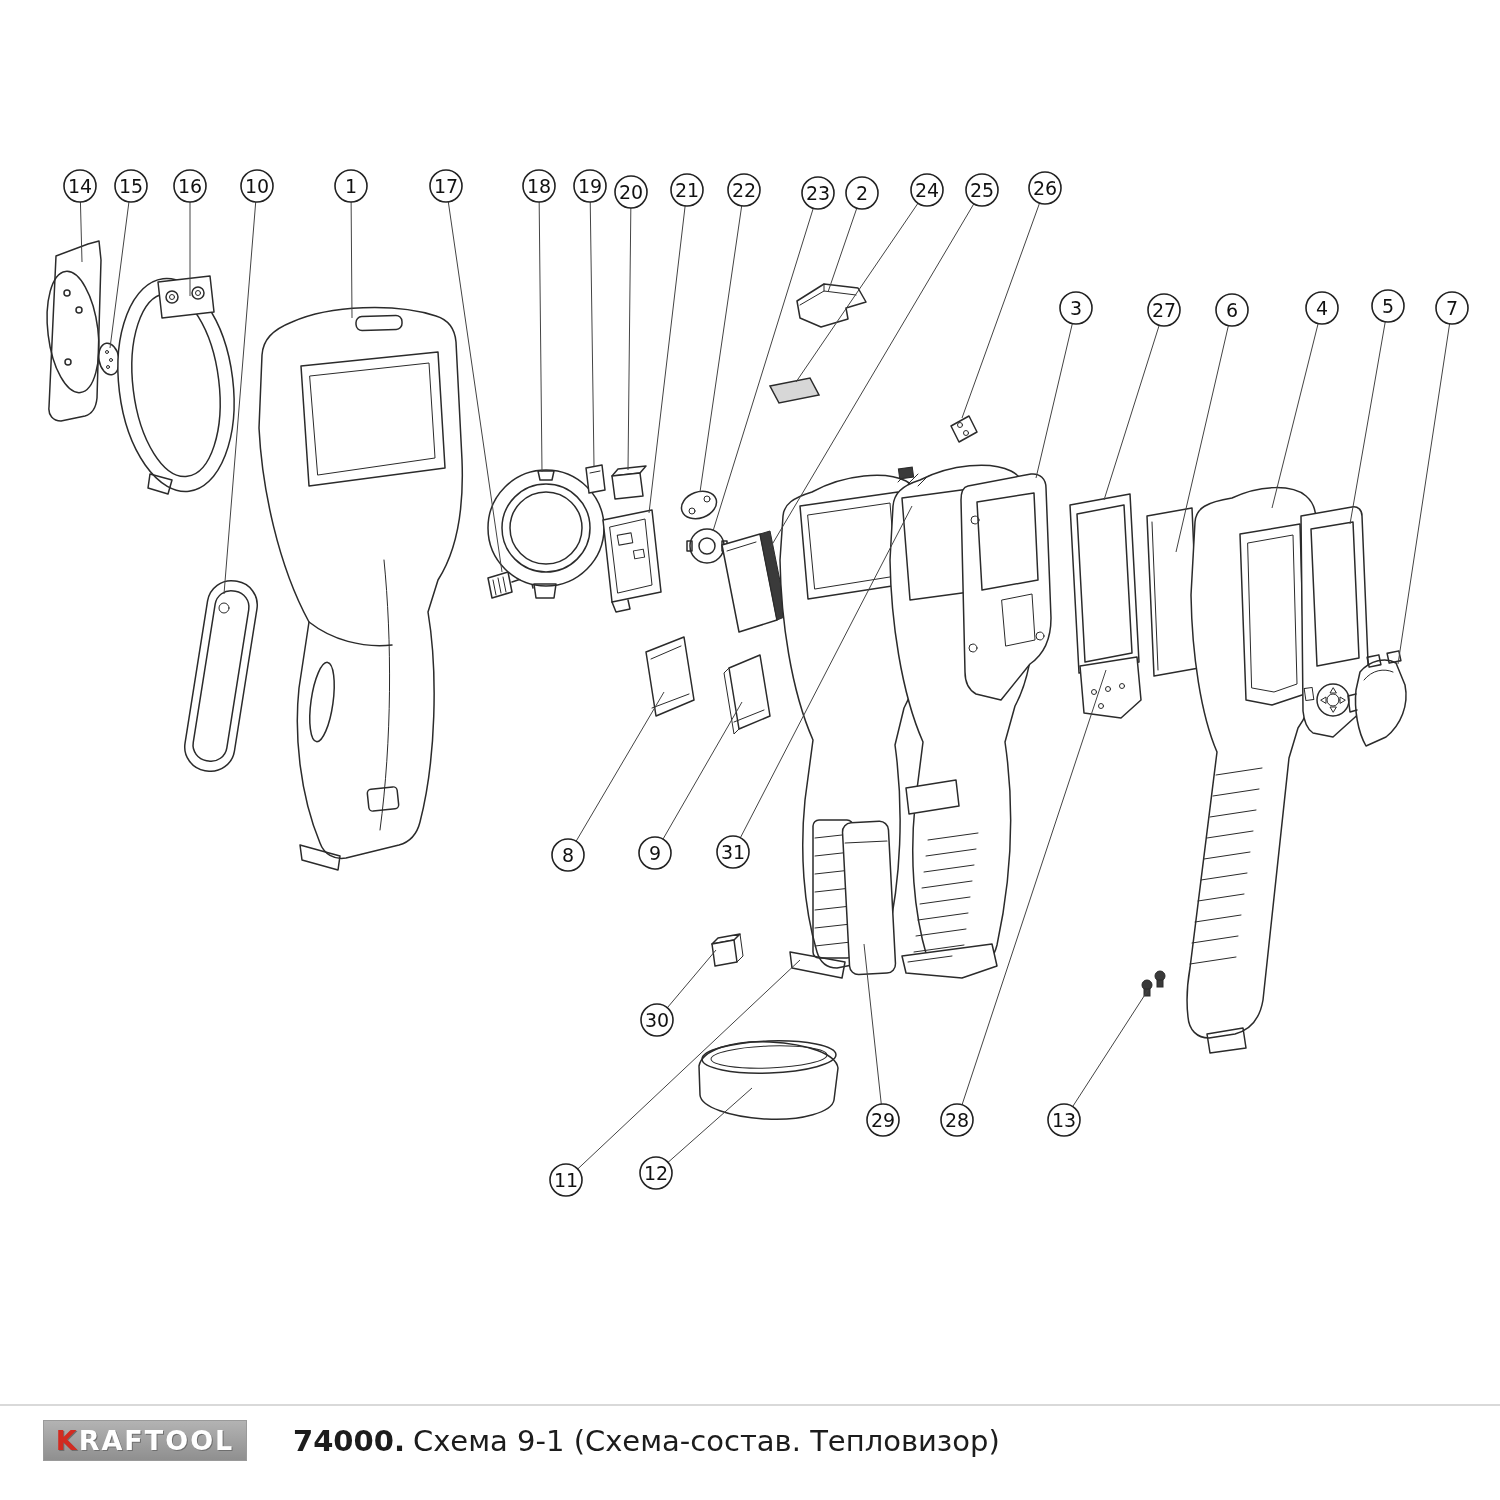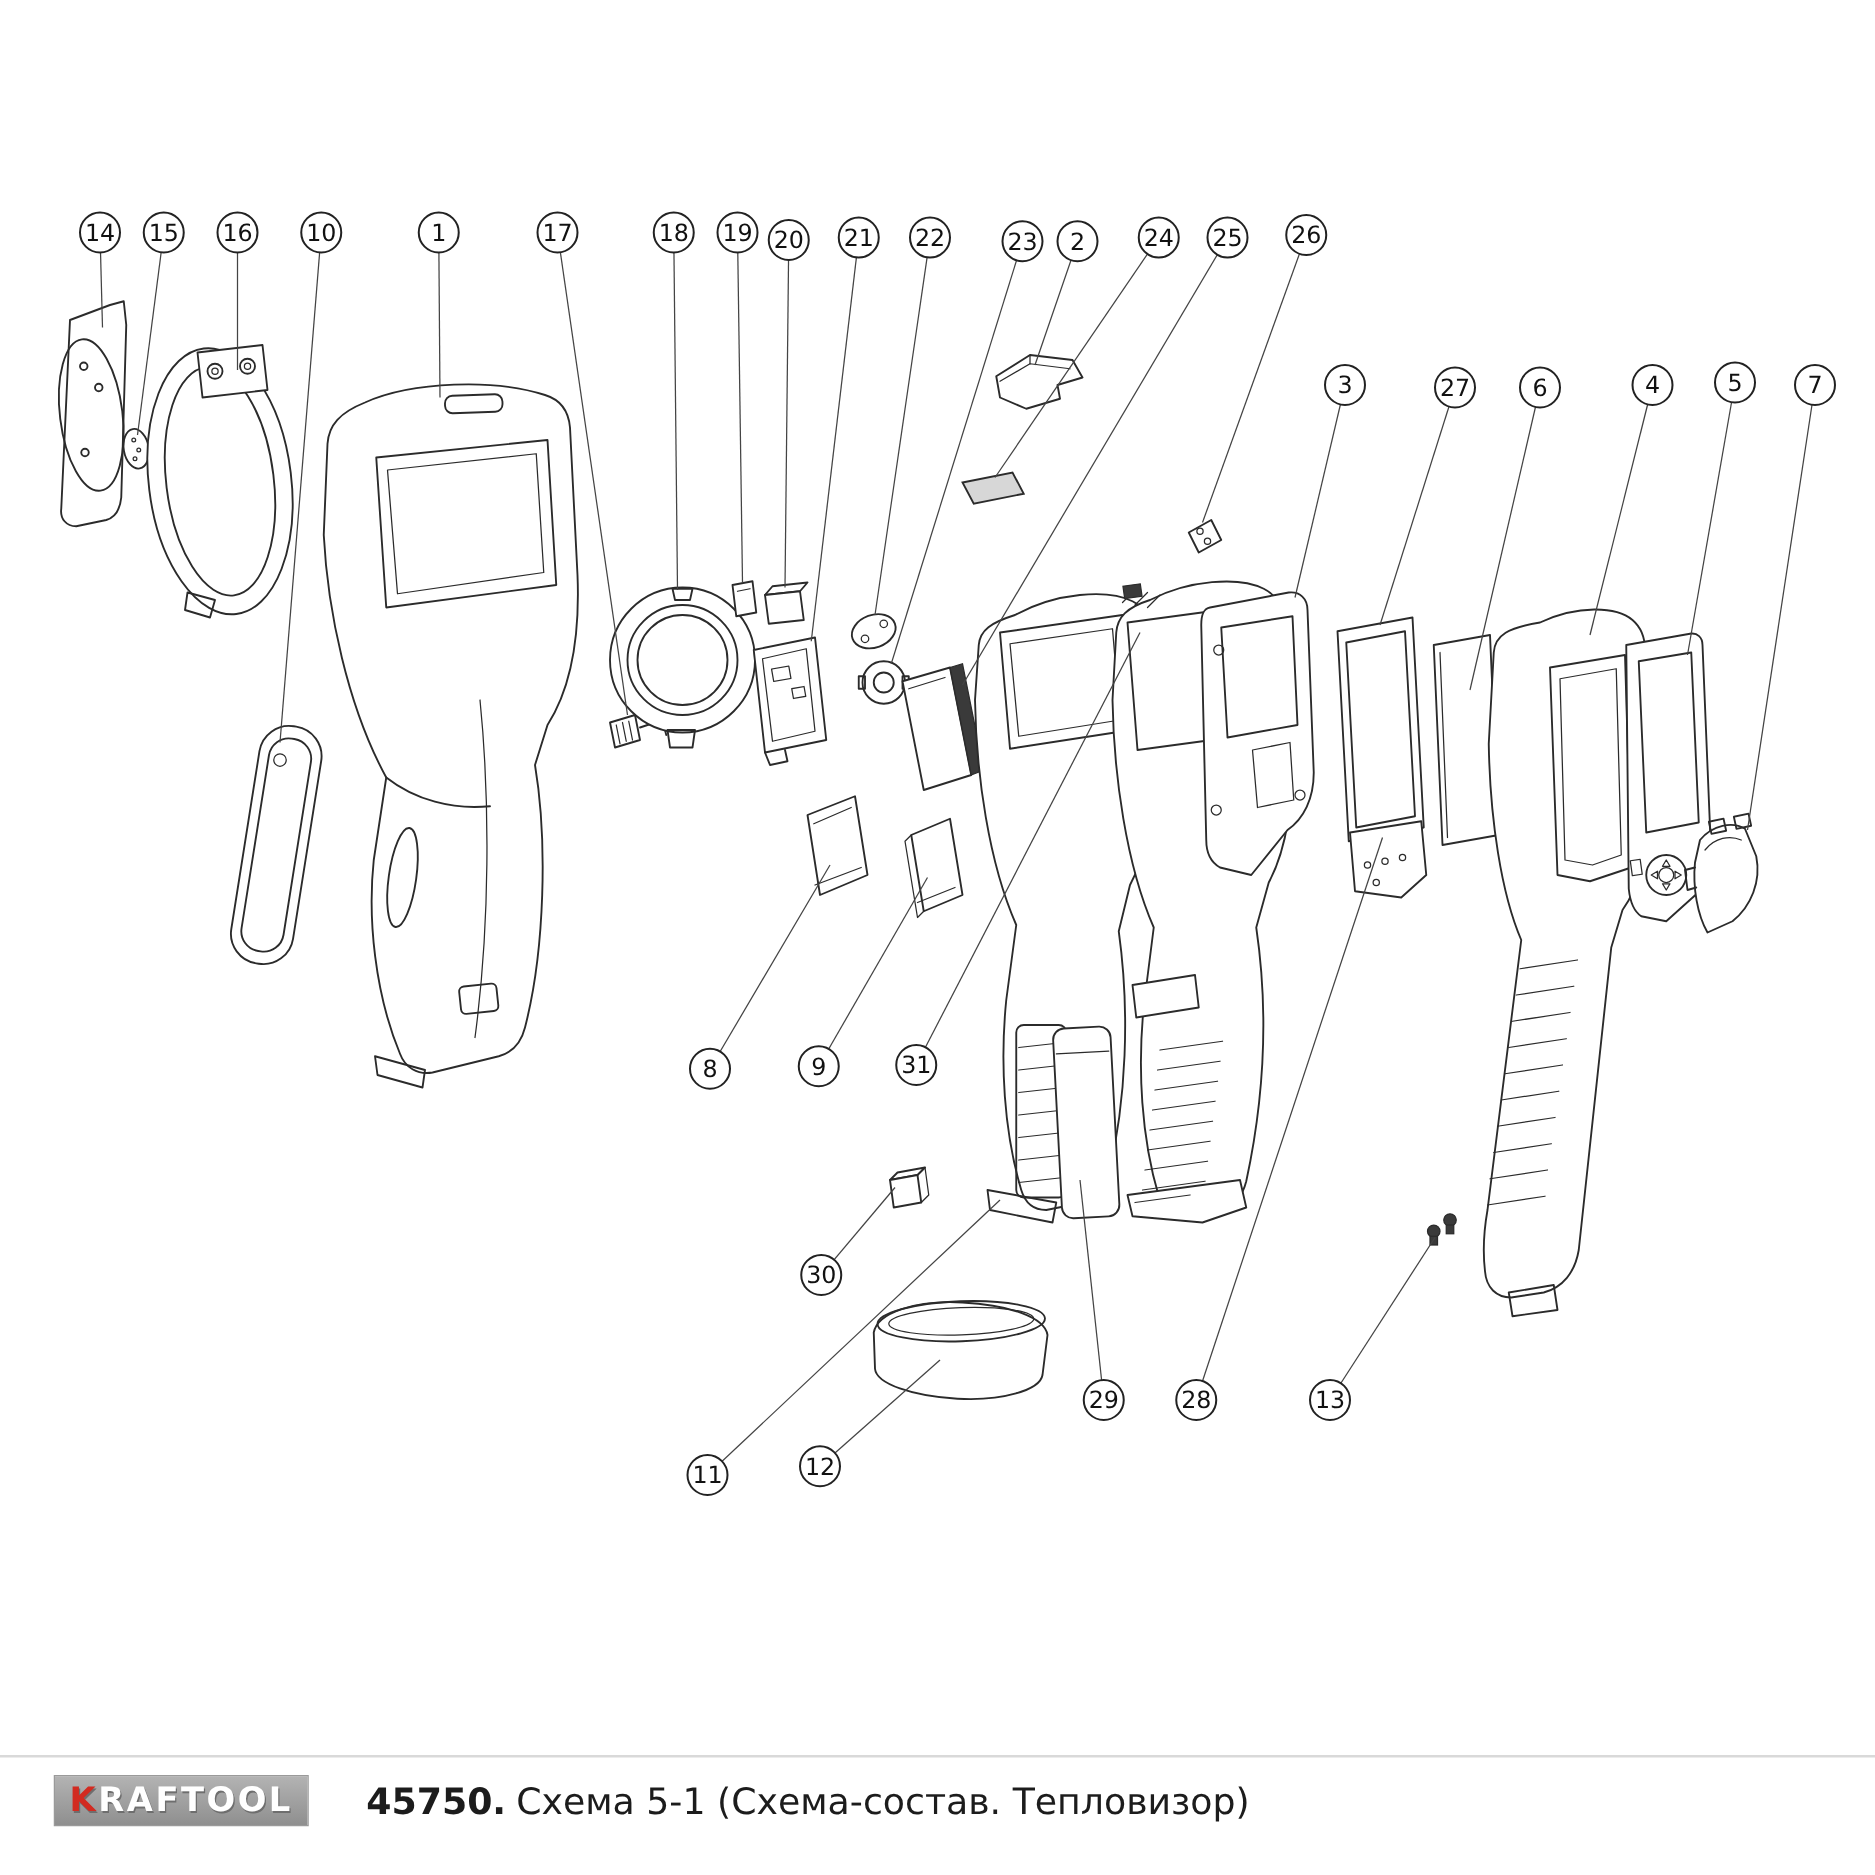--- a/index.html
+++ b/index.html
@@ -424,18 +424,18 @@
       </g>
   </svg>
 
   <div class="footer">
     <div class="footer-row">
       <div class="logo">
           <span class="logo-k" style="color: rgb(210, 43, 33);">K</span>
           <span class="logo-rest">RAFTOOL</span>
         </div>
       <div class="caption">
-        <span class="model">45750.</span><span class="caption-text">Схема 5-1 (Схема-состав. Тепловизор)</span>
+        <span class="model">74000.</span><span class="caption-text">Схема 9-1 (Схема-состав. Тепловизор)</span>
       </div>
     </div>
   </div>
 
 </div>
 
 </body></html>

